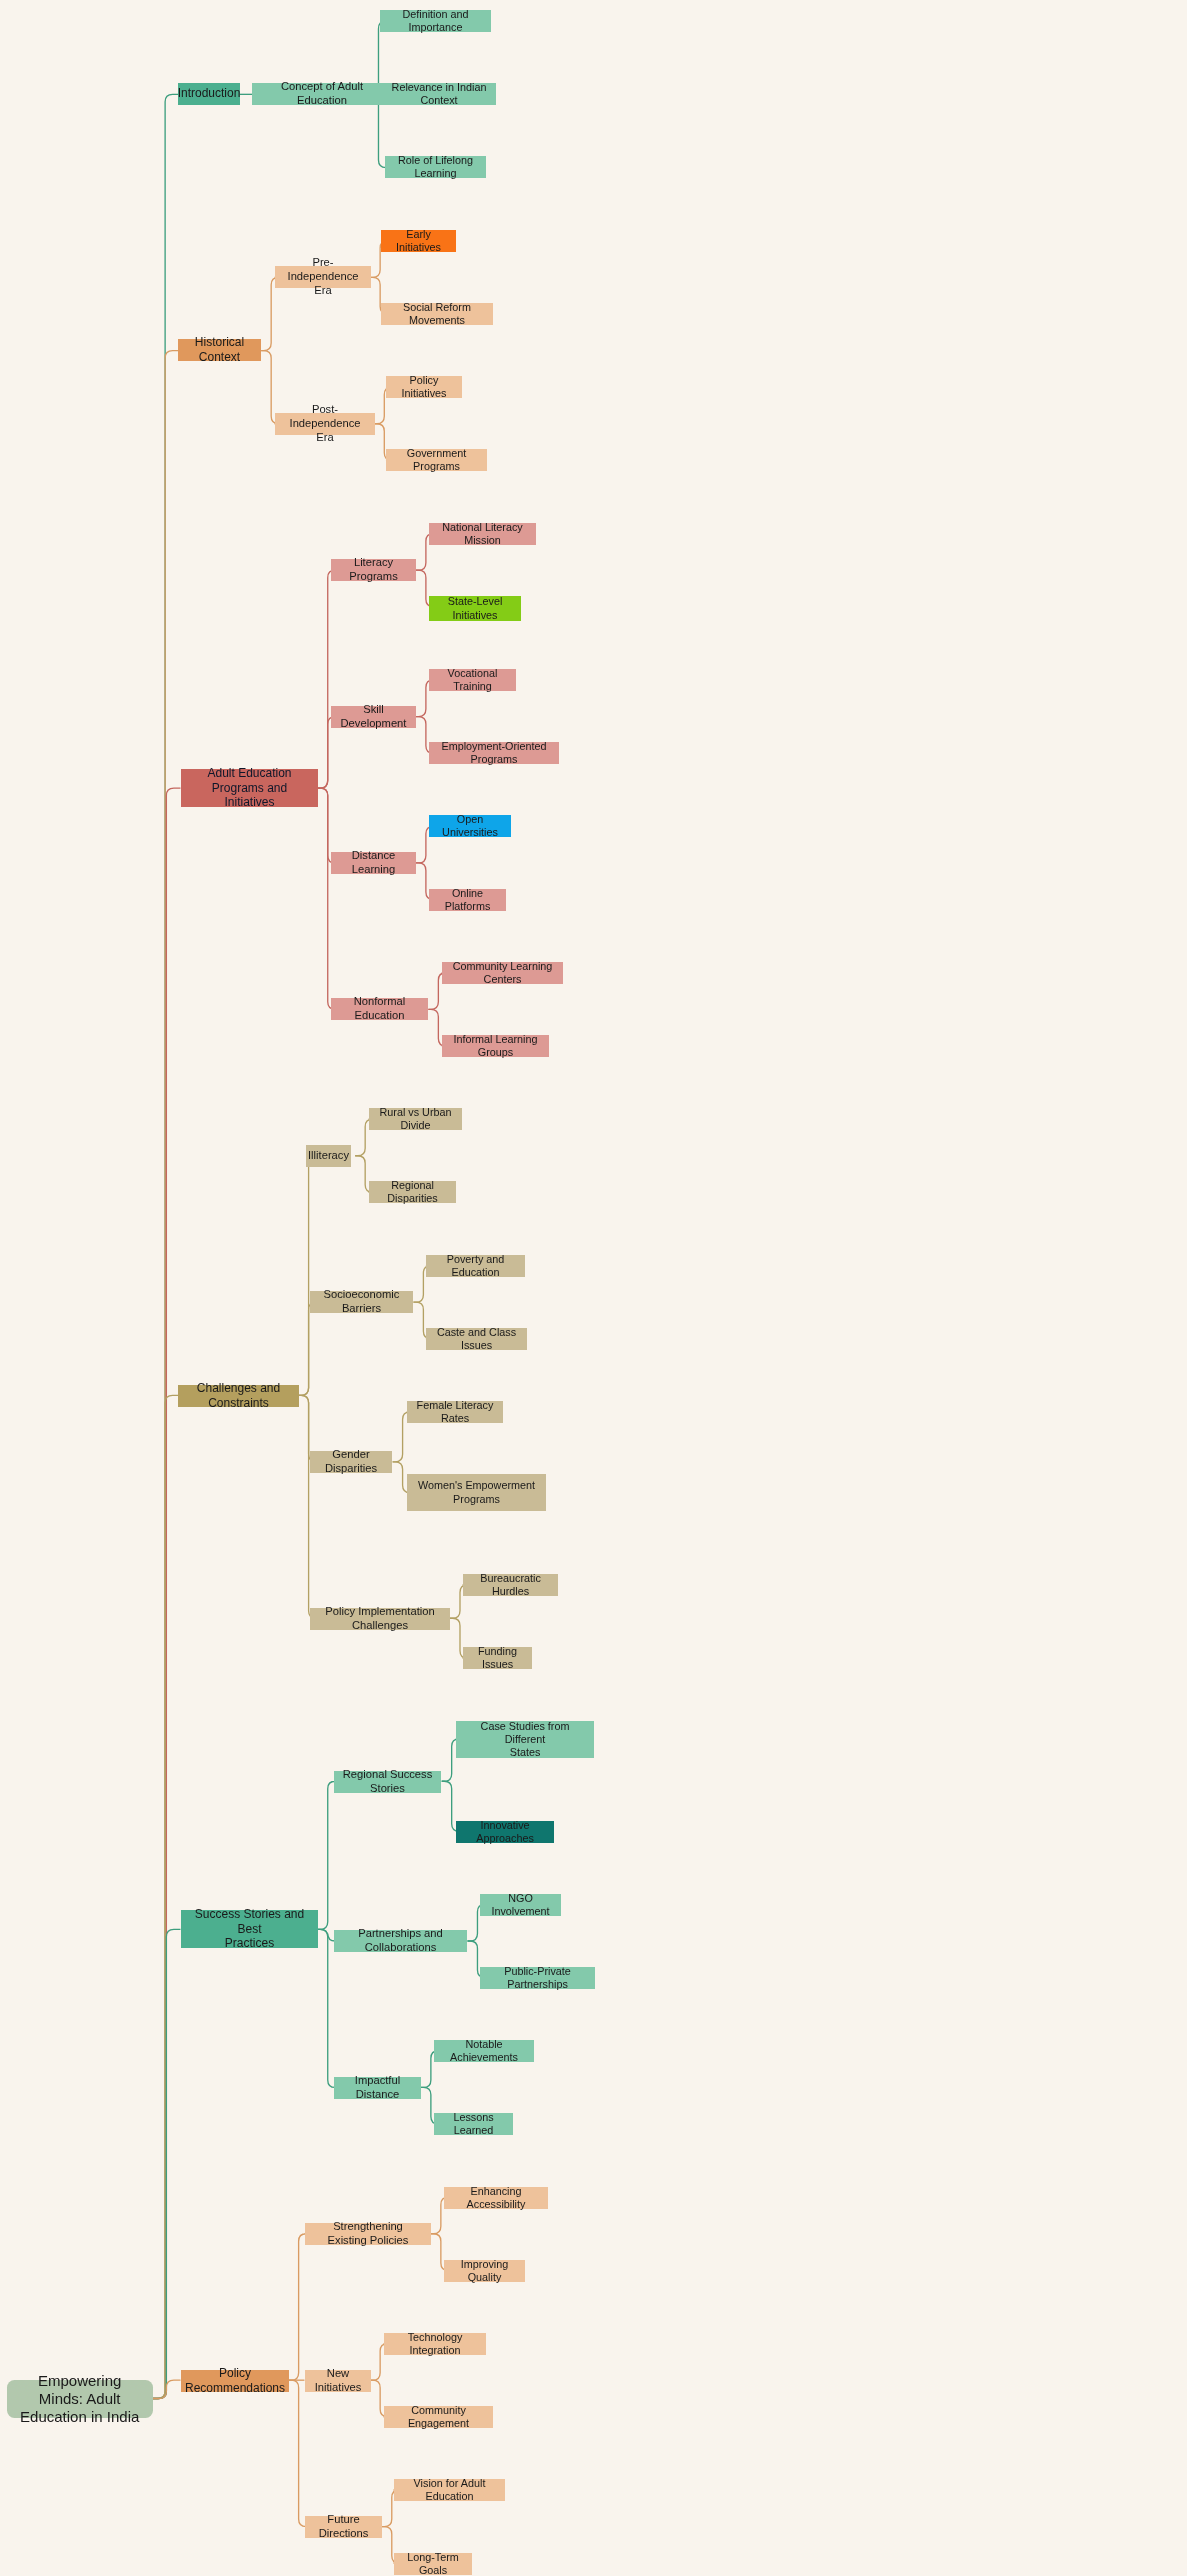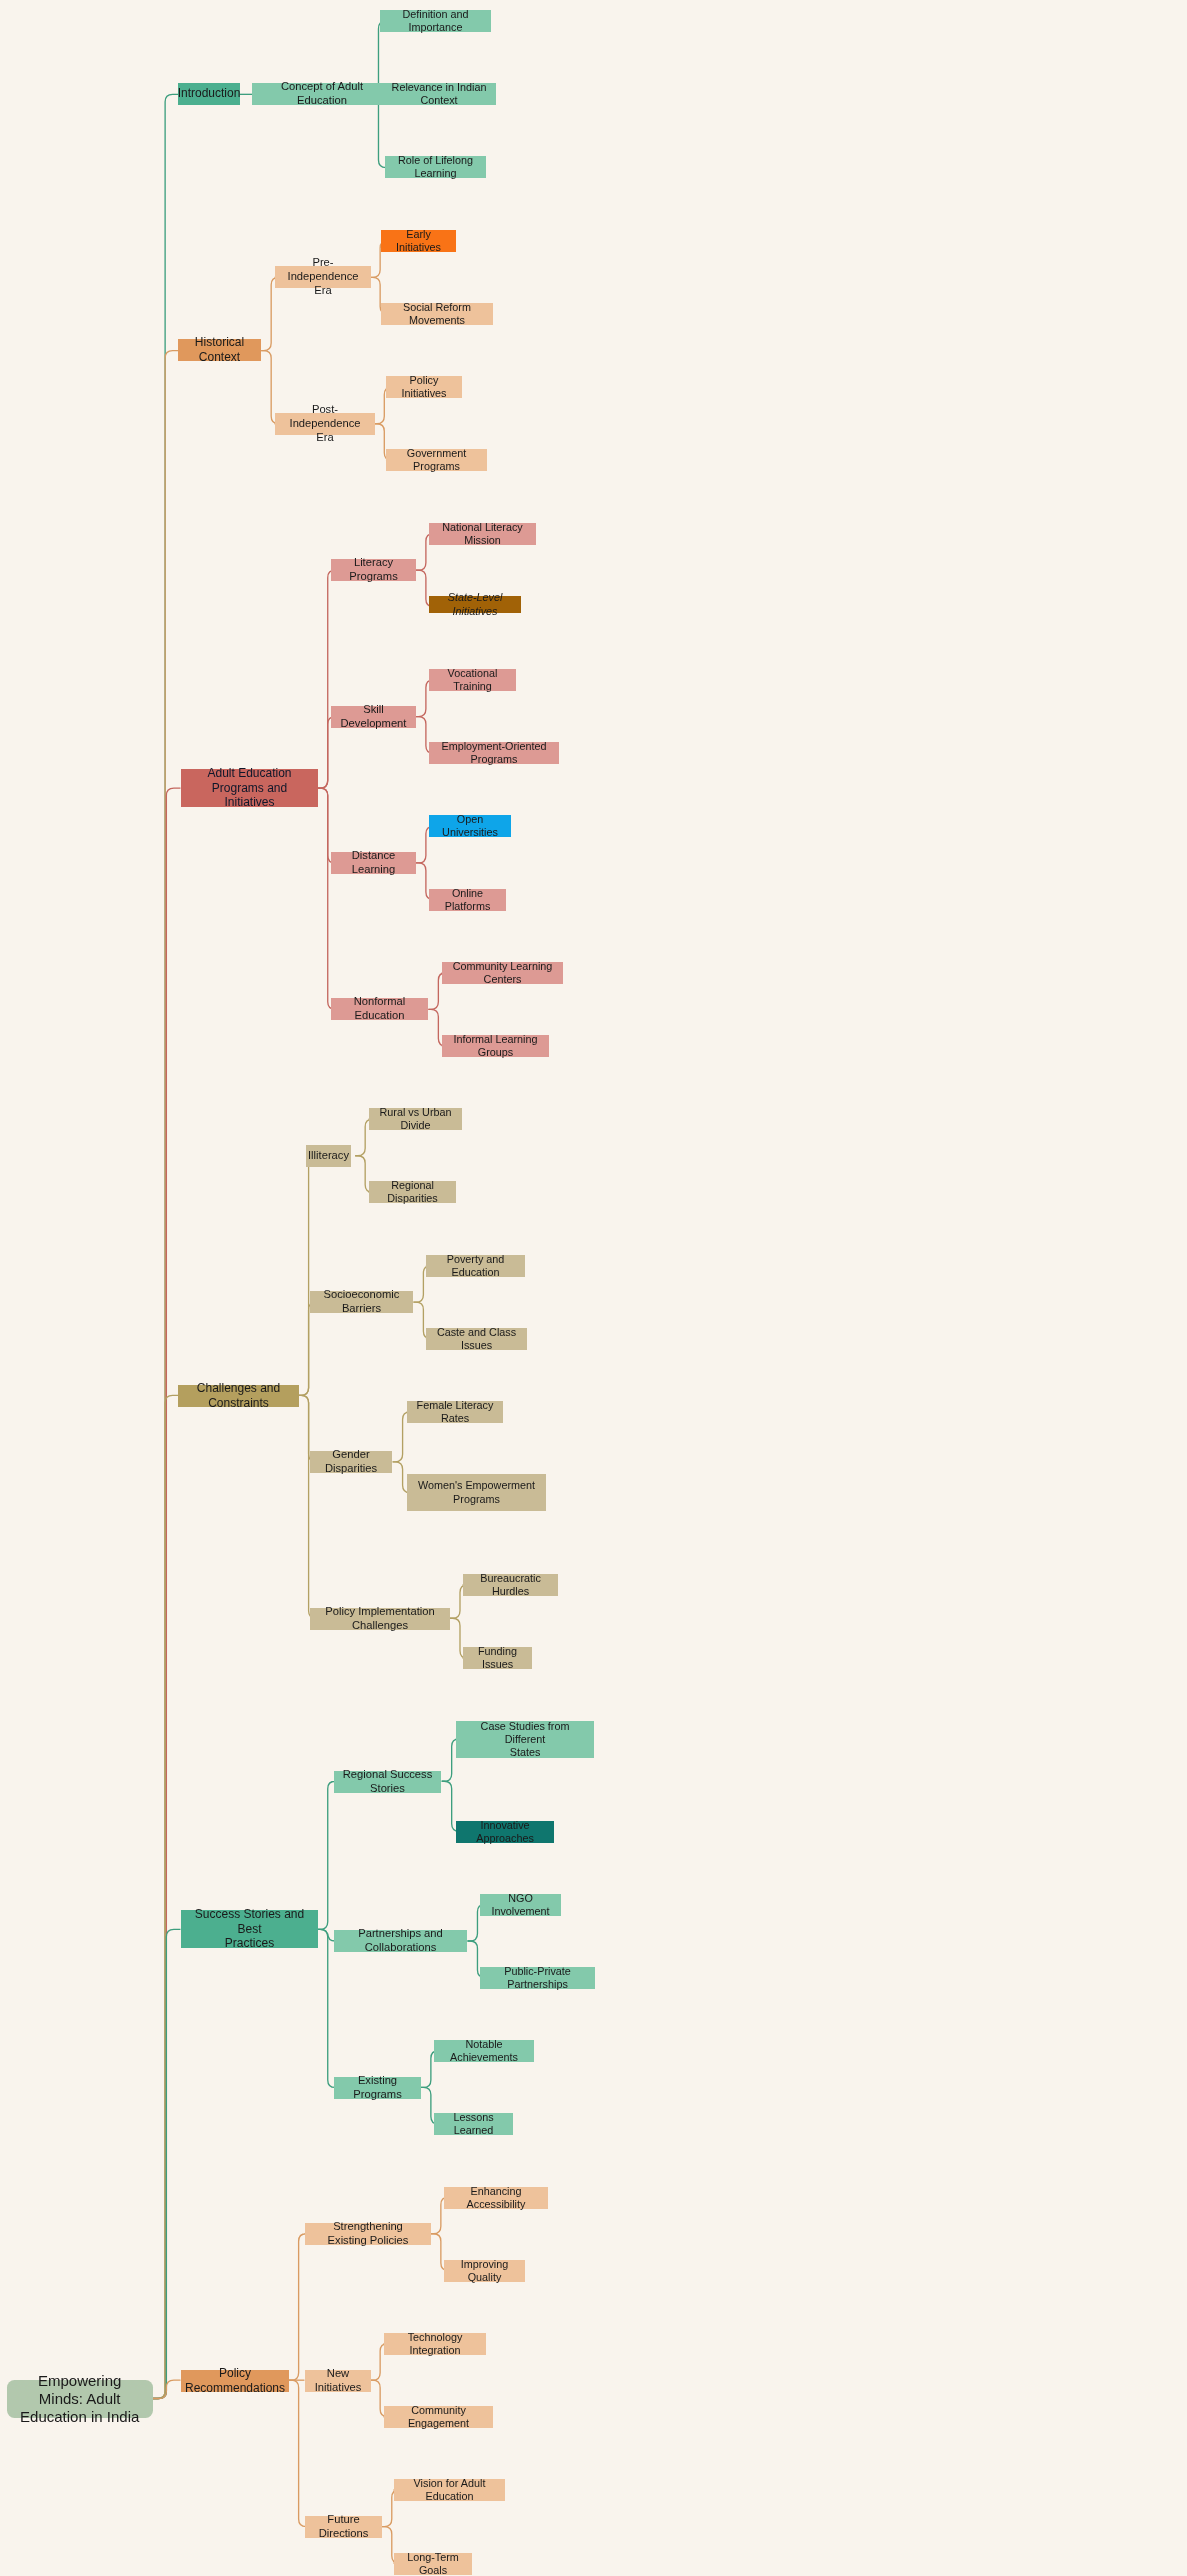--- a/index.html
+++ b/index.html
@@ -115,21 +115,21 @@
     <div class="node lvl2" style="left: 275px; top: 266px; width: 96px; height: 21.6px; background: rgb(238, 194, 155);"><span>Pre-Independence Era</span></div>
     <div class="node lvl3" style="left: 381px; top: 230px; width: 75px; height: 21.6px; background: #f97316;"><span>Early Initiatives</span></div>
     <div class="node lvl3" style="left: 381px; top: 303px; width: 112px; height: 21.6px; background: rgb(238, 194, 155);"><span>Social Reform Movements</span></div>
     <div class="node lvl2" style="left: 275px; top: 413px; width: 100px; height: 21.6px; background: rgb(238, 194, 155);"><span>Post-Independence Era</span></div>
     <div class="node lvl3" style="left: 386px; top: 376px; width: 76px; height: 21.6px; background: rgb(238, 194, 155);"><span>Policy Initiatives</span></div>
     <div class="node lvl3" style="left: 386px; top: 449px; width: 101px; height: 21.6px; background: rgb(238, 194, 155);"><span>Government Programs</span></div>
     <div class="node lvl1" style="left: 181px; top: 769px; width: 137px; height: 38px; background: rgb(201, 102, 94); color: #0f172a;"><span>Adult Education Programs and
 Initiatives</span></div>
     <div class="node lvl2" style="left: 331px; top: 559px; width: 85px; height: 21.6px; background: rgb(221, 154, 148);"><span>Literacy Programs</span></div>
     <div class="node lvl3" style="left: 429px; top: 523px; width: 107px; height: 21.6px; background: rgb(221, 154, 148);"><span>National Literacy Mission</span></div>
-    <div class="node lvl3" style="left: 429px; top: 596px; width: 92px; height: 17px; background: #a16207; font-style: italic;"><span>State-Level Initiatives</span></div>
+    <div class="node lvl3" style="left: 429px; top: 596px; width: 92px; height: 25px; background: #84cc16;"><span>State-Level Initiatives</span></div>
     <div class="node lvl2" style="left: 331px; top: 706px; width: 85px; height: 21.6px; background: rgb(221, 154, 148);"><span>Skill Development</span></div>
     <div class="node lvl3" style="left: 429px; top: 669px; width: 87px; height: 21.6px; background: rgb(221, 154, 148);"><span>Vocational Training</span></div>
     <div class="node lvl3" style="left: 429px; top: 742px; width: 130px; height: 21.6px; background: rgb(221, 154, 148);"><span>Employment-Oriented Programs</span></div>
     <div class="node lvl2" style="left: 331px; top: 852px; width: 85px; height: 21.6px; background: rgb(221, 154, 148);"><span>Distance Learning</span></div>
     <div class="node lvl3" style="left: 429px; top: 815px; width: 82px; height: 21.6px; background: #0ea5e9;"><span>Open Universities</span></div>
     <div class="node lvl3" style="left: 429px; top: 889px; width: 77px; height: 21.6px; background: rgb(221, 154, 148);"><span>Online Platforms</span></div>
     <div class="node lvl2" style="left: 331px; top: 998px; width: 97px; height: 21.6px; background: rgb(221, 154, 148);"><span>Nonformal Education</span></div>
     <div class="node lvl3" style="left: 442px; top: 962px; width: 121px; height: 21.6px; background: rgb(221, 154, 148);"><span>Community Learning Centers</span></div>
     <div class="node lvl3" style="left: 442px; top: 1035px; width: 107px; height: 21.6px; background: rgb(221, 154, 148);"><span>Informal Learning Groups</span></div>
     <div class="node lvl1" style="left: 178px; top: 1385px; width: 121px; height: 21.6px; background: rgb(180, 159, 94);"><span>Challenges and Constraints</span></div>
@@ -148,21 +148,21 @@
     <div class="node lvl3" style="left: 463px; top: 1647px; width: 69px; height: 21.6px; background: rgb(201, 187, 150);"><span>Funding Issues</span></div>
     <div class="node lvl1" style="left: 181px; top: 1910px; width: 137px; height: 38px; background: rgb(76, 175, 143);"><span>Success Stories and Best
 Practices</span></div>
     <div class="node lvl2" style="left: 334px; top: 1771px; width: 107px; height: 21.6px; background: rgb(131, 201, 171);"><span>Regional Success Stories</span></div>
     <div class="node lvl3" style="left: 456px; top: 1721px; width: 138px; height: 37px; background: rgb(131, 201, 171);"><span>Case Studies from Different
 States</span></div>
     <div class="node lvl3" style="left: 456px; top: 1821px; width: 98px; height: 21.6px; background: #0f766e; align-items: center;"><span>Innovative Approaches</span></div>
     <div class="node lvl2" style="left: 334px; top: 1930px; width: 133px; height: 21.6px; background: rgb(131, 201, 171);"><span>Partnerships and Collaborations</span></div>
     <div class="node lvl3" style="left: 480px; top: 1894px; width: 81px; height: 21.6px; background: rgb(131, 201, 171);"><span>NGO Involvement</span></div>
     <div class="node lvl3" style="left: 480px; top: 1967px; width: 115px; height: 21.6px; background: rgb(131, 201, 171);"><span>Public-Private Partnerships</span></div>
-    <div class="node lvl2" style="left: 334px; top: 2077px; width: 87px; height: 21.6px; background: rgb(131, 201, 171);"><span>Existing Programs</span></div>
+    <div class="node lvl2" style="left: 334px; top: 2077px; width: 87px; height: 21.6px; background: rgb(131, 201, 171);"><span>Impactful Distance</span></div>
     <div class="node lvl3" style="left: 434px; top: 2040px; width: 100px; height: 21.6px; background: rgb(131, 201, 171);"><span>Notable Achievements</span></div>
     <div class="node lvl3" style="left: 434px; top: 2113px; width: 79px; height: 21.6px; background: rgb(131, 201, 171);"><span>Lessons Learned</span></div>
     <div class="node lvl1" style="left: 181px; top: 2370px; width: 108px; height: 21.6px; background: rgb(224, 152, 92);"><span>Policy Recommendations</span></div>
     <div class="node lvl2" style="left: 305px; top: 2223px; width: 126px; height: 21.6px; background: rgb(238, 194, 155);"><span>Strengthening Existing Policies</span></div>
     <div class="node lvl3" style="left: 444px; top: 2187px; width: 104px; height: 21.6px; background: rgb(238, 194, 155);"><span>Enhancing Accessibility</span></div>
     <div class="node lvl3" style="left: 444px; top: 2260px; width: 81px; height: 21.6px; background: rgb(238, 194, 155);"><span>Improving Quality</span></div>
     <div class="node lvl2" style="left: 305px; top: 2370px; width: 66px; height: 21.6px; background: rgb(238, 194, 155);"><span>New Initiatives</span></div>
     <div class="node lvl3" style="left: 384px; top: 2333px; width: 102px; height: 21.6px; background: rgb(238, 194, 155);"><span>Technology Integration</span></div>
     <div class="node lvl3" style="left: 384px; top: 2406px; width: 109px; height: 21.6px; background: rgb(238, 194, 155);"><span>Community Engagement</span></div>
     <div class="node lvl2" style="left: 305px; top: 2516px; width: 77px; height: 21.6px; background: rgb(238, 194, 155);"><span>Future Directions</span></div>

